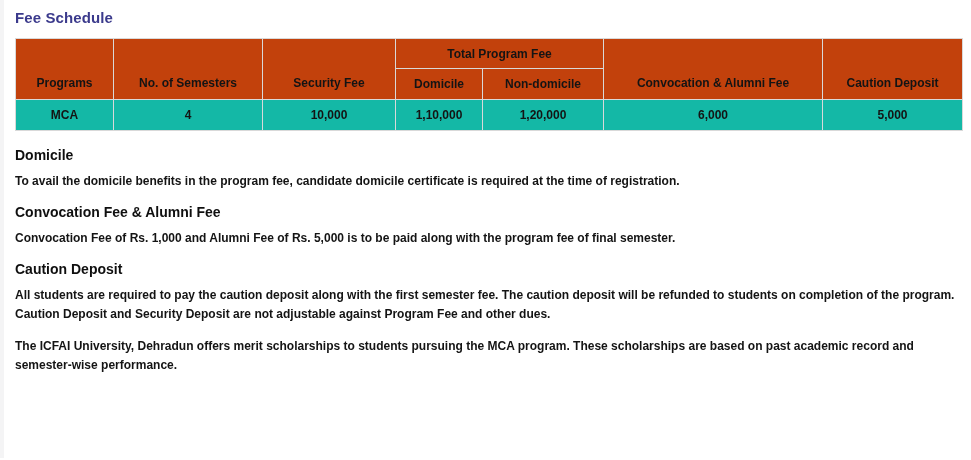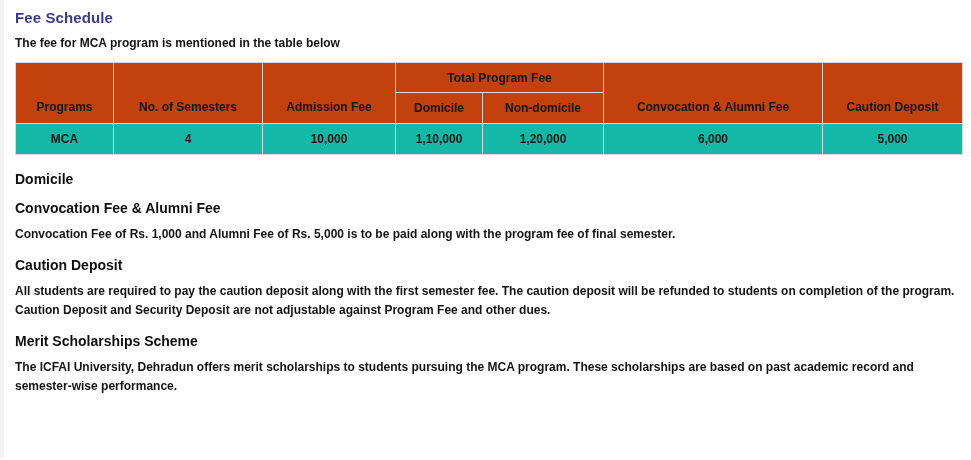--- a/index.html
+++ b/index.html
@@ -109,38 +109,37 @@
 <body>
 
 <div id="page">
 
   <div id="left-rail"></div>
 
   <div id="content">
 
     <h1 class="page-title">Fee Schedule</h1>
 
-    <p class="intro-line">The fee for MCA program is mentioned in the table below</p>
 
     <div class="fee-table-wrap">
       <table class="fee-table">
         <colgroup>
           <col style="width:98px">
           <col style="width:149px">
           <col style="width:133px">
           <col style="width:87px">
           <col style="width:121px">
           <col style="width:219px">
           <col style="width:140px">
         </colgroup>
         <thead>
           <tr>
             <th class="h-tall" rowspan="2">Programs</th>
             <th class="h-tall" rowspan="2">No. of Semesters</th>
-            <th class="h-tall" rowspan="2">Admission Fee</th>
+            <th class="h-tall" rowspan="2">Security Fee</th>
             <th class="h-group" colspan="2">Total Program Fee</th>
             <th class="h-tall" rowspan="2">Convocation &amp; Alumni Fee</th>
             <th class="h-tall" rowspan="2">Caution Deposit</th>
           </tr>
           <tr>
             <th class="h-sub">Domicile</th>
             <th class="h-sub">Non-domicile</th>
           </tr>
         </thead>
         <tbody>
@@ -152,32 +151,32 @@
             <td>1,20,000</td>
             <td>6,000</td>
             <td>5,000</td>
           </tr>
         </tbody>
       </table>
     </div>
 
     <div class="section first">
       <h2 class="section-heading">Domicile</h2>
+      <p class="section-body">To avail the domicile benefits in the program fee, candidate domicile certificate is required at the time of registration.</p>
     </div>
 
 
     <div class="section">
       <h2 class="section-heading">Convocation Fee &amp; Alumni Fee</h2>
       <p class="section-body">Convocation Fee of Rs. 1,000 and Alumni Fee of Rs. 5,000 is to be paid along with the program fee of final semester.</p>
     </div>
 
     <div class="section">
       <h2 class="section-heading">Caution Deposit</h2>
       <p class="section-body">All students are required to pay the caution deposit along with the first semester fee. The caution deposit will be refunded to students on completion of the program. Caution Deposit and Security Deposit are not adjustable against Program Fee and other dues.</p>
     </div>
 
     <div class="section">
-      <h2 class="section-heading">Merit Scholarships Scheme</h2>
       <p class="section-body">The ICFAI University, Dehradun offers merit scholarships to students pursuing the MCA program. These scholarships are based on past academic record and semester-wise performance.</p>
     </div>
 
   </div>
 </div>
 
 </body></html>

